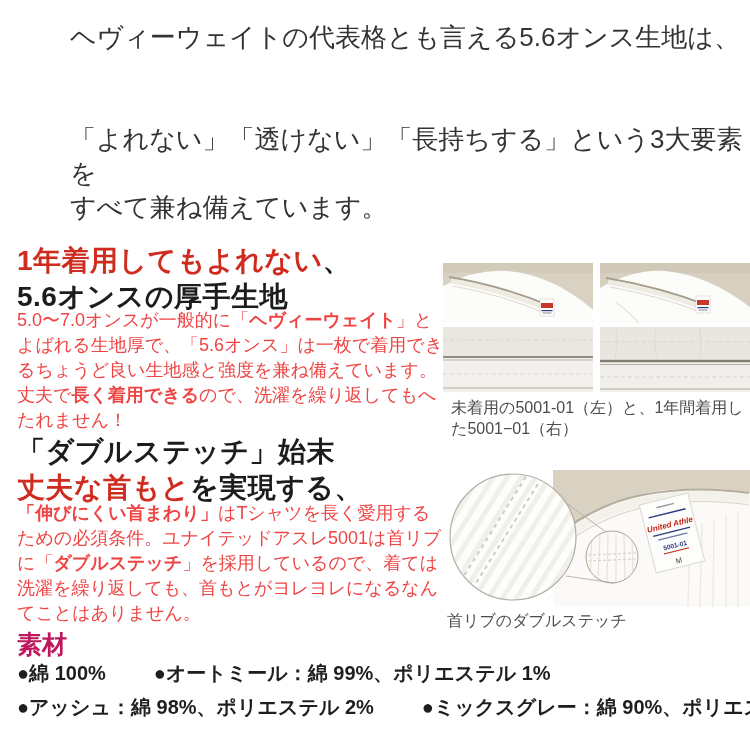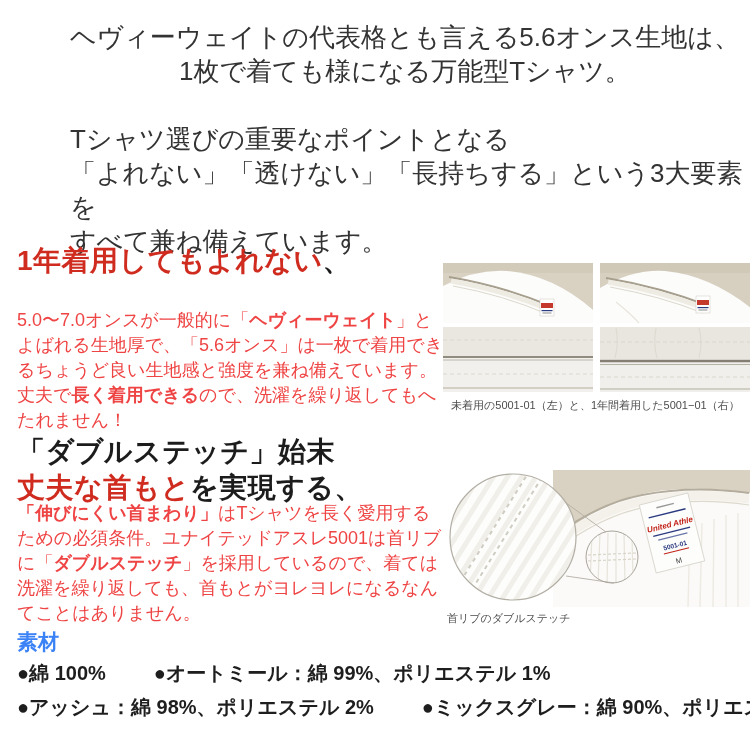--- a/index.html
+++ b/index.html
@@ -7,43 +7,42 @@
     width:750px;height:750px;background:#ffffff;position:relative;
     font-family:"Liberation Sans","DejaVu Sans",sans-serif;
     overflow:hidden;color:#2b2b2b;
   }
   .abs{position:absolute;}
   .intro{font-size:26px;line-height:34px;color:#333;font-weight:400;}
   .heading{font-size:28px;line-height:36px;font-weight:700;color:#1c1c1c;letter-spacing:0.5px;margin-top:10px;}
   .heading .red{color:#cf2b1e;}
   .body-text{font-size:18px;line-height:25px;color:#ef4444;width:428px;}
   .b{font-weight:700;}
-  .caption{font-size:11px;color:#4c4c4c;}
-  .materials-title{font-size:21px;font-weight:700;color:#3b82f6;}
+  .caption{font-size:16px;color:#4c4c4c;}
+  .materials-title{font-size:25px;font-weight:700;color:#be185d;}
   .materials-line{font-size:20px;font-weight:600;color:#1e1e1e;white-space:nowrap;}
   .materials-line .mat-item{margin-right:48px;text-align:right;}
   .materials-line .mat-item:last-child{margin-right:0;margin-top:48px;}
   svg{display:block;}
 </style>
 </head>
 <body>
 
 <div class="abs intro" style="left:70px;top:20px;text-align:center;">
   <div>ヘヴィーウェイトの代表格とも言える5.6オンス生地は、</div>
-  <div>1枚で着ても様になる万能型Tシャツ。</div>
 </div>
 
 <div class="abs intro" style="left:70px;top:122px;">
-  <div>Tシャツ選びの重要なポイントとなる</div>
   <div>「よれない」「透けない」「長持ちする」という3大要素を</div>
   <div>すべて兼ね備えています。</div>
 </div>
 
 <div class="abs heading" style="left:17px;top:233px;">
   <div><span class="red">1年着用してもよれない</span><span>、</span></div>
+  <div>5.6オンスの厚手生地</div>
 </div>
 
 <div class="abs body-text" style="left:17px;top:308px;"><span>5.0〜7.0オンスが一般的に「</span><span class="b">ヘヴィーウェイト</span><span>」とよばれる生地厚で、「5.6オンス」は一枚で着用できるちょうど良い生地感と強度を兼ね備えています。丈夫で</span><span class="b">長く着用できる</span><span>ので、洗濯を繰り返してもへたれません！</span></div>
 
 <svg class="abs" style="left:441px;top:262px;" width="310" height="133" viewBox="0 0 310 133">
 
   <g>
     <rect x="2" y="1" width="150" height="60" fill="#d9d2c3"></rect>
     <rect x="2" y="1" width="150" height="10" fill="#cdc5b2" opacity="0.55"></rect>
     <path d="M2,24 Q34,7 66,9 Q112,13 152,48 L152,61 L2,61 Z" fill="#fcfcfb"></path>

